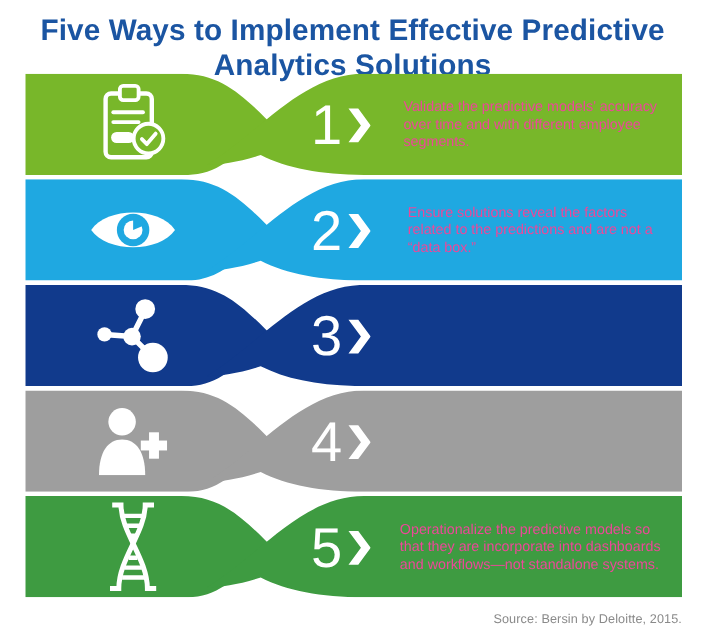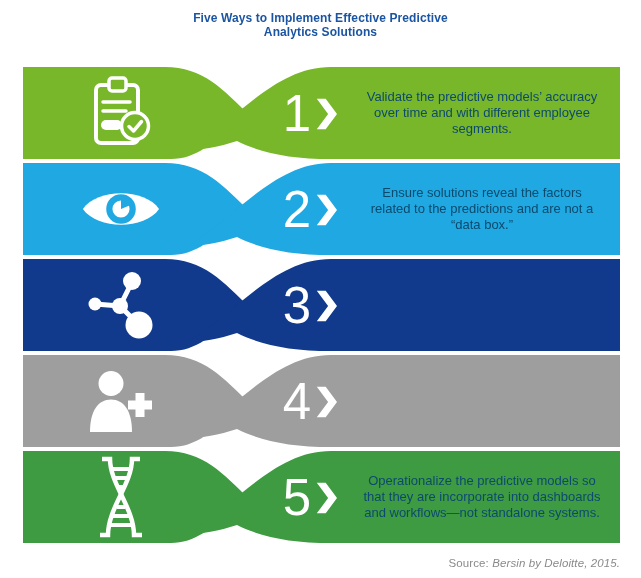--- a/index.html
+++ b/index.html
@@ -2,21 +2,21 @@
 <html><head>
 <meta charset="utf-8">
 <style>
   html,body{margin:0;padding:0;background:#fff;}
   .canvas{
     position:relative;width:641px;height:578px;background:#ffffff;overflow:hidden;
     font-family:"Liberation Sans",sans-serif;
   }
   .title{
     position:absolute;top:11px;left:0;right:0;text-align:center;
-    font-size:12px;font-weight:bold;line-height:1.2;white-space:pre-line;
+    font-size:27px;font-weight:bold;line-height:1.2;white-space:pre-line;
     letter-spacing:0.1px;
   }
   .bands{position:absolute;top:67px;left:23px;width:597px;}
   .band{position:relative;height:92px;margin-bottom:4px;}
   .ribbon{position:absolute;left:0;top:0;width:100%;height:100%;display:block;}
   .ribbon path{fill:var(--band-color);}
   .band-icon{
     position:absolute;left:58px;top:0;bottom:0;width:80px;
     display:flex;align-items:center;justify-content:center;
   }
@@ -24,27 +24,27 @@
     position:absolute;left:228px;top:0;bottom:0;width:86px;
     display:flex;align-items:center;justify-content:flex-end;gap:5px;
   }
   .step-number{
     color:#fff;font-size:51px;line-height:1;font-weight:400;
   }
   .chev{display:block;margin-top:2px;}
   .band-text{
     position:absolute;left:326px;right:5px;top:0;bottom:0;
     display:flex;align-items:center;justify-content:center;
-    color:#0c4a6e;font-size:13px;line-height:1.25;text-align:center;
+    color:#ec4899;font-size:13px;line-height:1.25;text-align:left;
     white-space:pre-line;
   }
   .source{
     position:absolute;right:21px;bottom:9px;font-size:11.5px;letter-spacing:0.1px;
   }
-  .source .cite{font-style:italic;text-align:right;}
+  .source .cite{text-align:right;}
   .w{fill:#ffffff;}
   .bc{fill:var(--band-color);}
   .ws{stroke:#ffffff;fill:none;}
 </style>
 </head>
 <body>
 
 <div class="canvas">
 
   <div class="title" style="color: rgb(27, 85, 162);">Five Ways to Implement Effective Predictive

